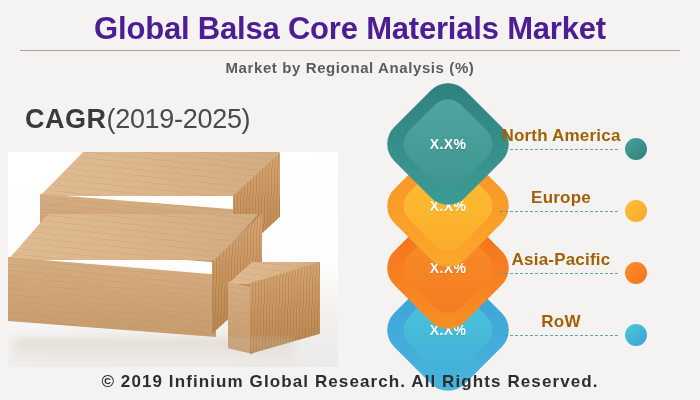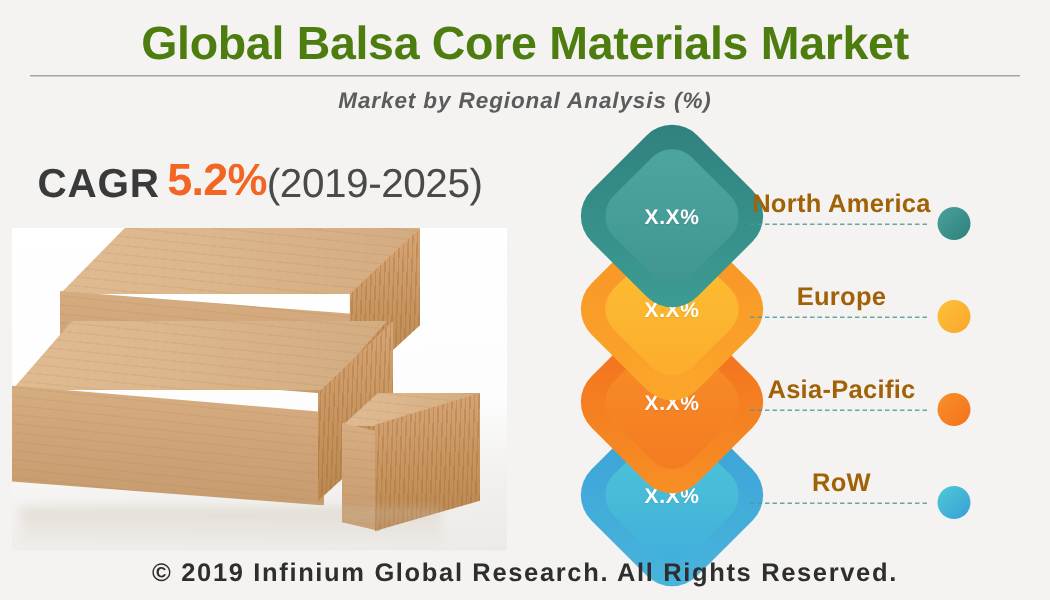--- a/index.html
+++ b/index.html
@@ -29,39 +29,38 @@
   .header {
     position: absolute;
     top: 0;
     left: 0;
     width: 700px;
     text-align: center;
   }
   .title {
     font-size: 31px;
     font-weight: bold;
-    color: #4d7c0f;
+    color: #4c1d95;
     letter-spacing: -0.2px;
     line-height: 1.0;
     padding-top: 13px;
     white-space: nowrap;
   }
   .title-rule {
     width: 660px;
     height: 1px;
     background: #a9a49c;
     margin: 6px auto 0 auto;
   }
   .subtitle {
     font-size: 15px;
     font-weight: bold;
     color: #5c5c5c;
     letter-spacing: 0.6px;
     margin-top: 8px;
-    font-style: italic;
   }
 
   
   .cagr-row {
     position: absolute;
     left: 25px;
     top: 104px;
     display: flex;
     align-items: flex-end;
     white-space: nowrap;
@@ -298,21 +297,20 @@
 <div id="infographic">
 
   <div class="header">
     <div class="title">Global Balsa Core Materials Market</div>
     <div class="title-rule"></div>
     <div class="subtitle">Market by Regional Analysis (%)</div>
   </div>
 
   <div class="cagr-row">
     <span class="cagr-label">CAGR</span>
-    <span class="cagr-value" style="color: rgb(242, 101, 34);">5.2%</span>
     <span class="cagr-period">(2019-2025)</span>
   </div>
 
   <div class="wood-photo">
     <div class="wood-floor"></div>
 
     <div class="beam" id="beam-rear">
       <div class="top">
           <div class="grain"></div>
         </div>

